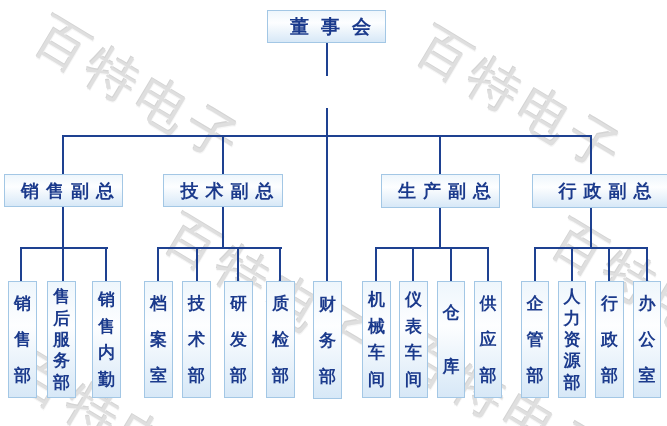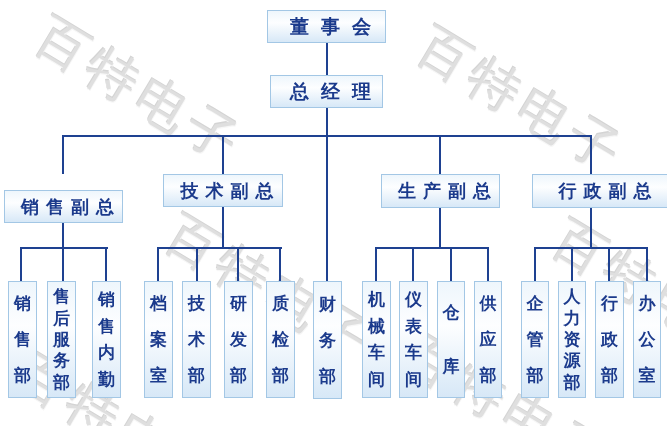--- a/index.html
+++ b/index.html
@@ -104,23 +104,22 @@
       <div class="cline" style="left: 590px; top: 208px; width: 2px; height: 40px;"></div>
       <div class="cline" style="left: 534px; top: 247px; width: 114px; height: 2px;"></div>
       <div class="cline" style="left: 534px; top: 248px; width: 2px; height: 33px;"></div>
       <div class="cline" style="left: 571px; top: 248px; width: 2px; height: 33px;"></div>
       <div class="cline" style="left: 608px; top: 248px; width: 2px; height: 33px;"></div>
       <div class="cline" style="left: 646px; top: 248px; width: 2px; height: 33px;"></div>
     </div>
 
   <div class="hbox top3" style="left:267px;top:10px;width:119px;height:33px;">董事会</div>
 
-  <div class="hbox top3" style="left:270px;top:75px;width:113px;height:33px;">总经理</div>
-
-  <div class="hbox" style="left:4px;top:190px;width:119px;height:33px;">销售副总</div>
+
+  <div class="hbox" style="left:4px;top:174px;width:119px;height:33px;">销售副总</div>
   <div class="hbox" style="left:381px;top:174px;width:119px;height:34px;">生产副总</div>
   <div class="hbox" style="left:163px;top:174px;width:120px;height:33px;">技术副总</div>
   <div class="hbox" style="left:532px;top:174px;width:138px;height:34px;">行政副总</div>
 
   <div class="vbox" style="left:8px;top:281px;width:29px;height:117px;">
       <span>销</span>
       <span>售</span>
       <span>部</span>
     </div>
   <div class="vbox" style="left:47px;top:281px;width:29px;height:117px;">

